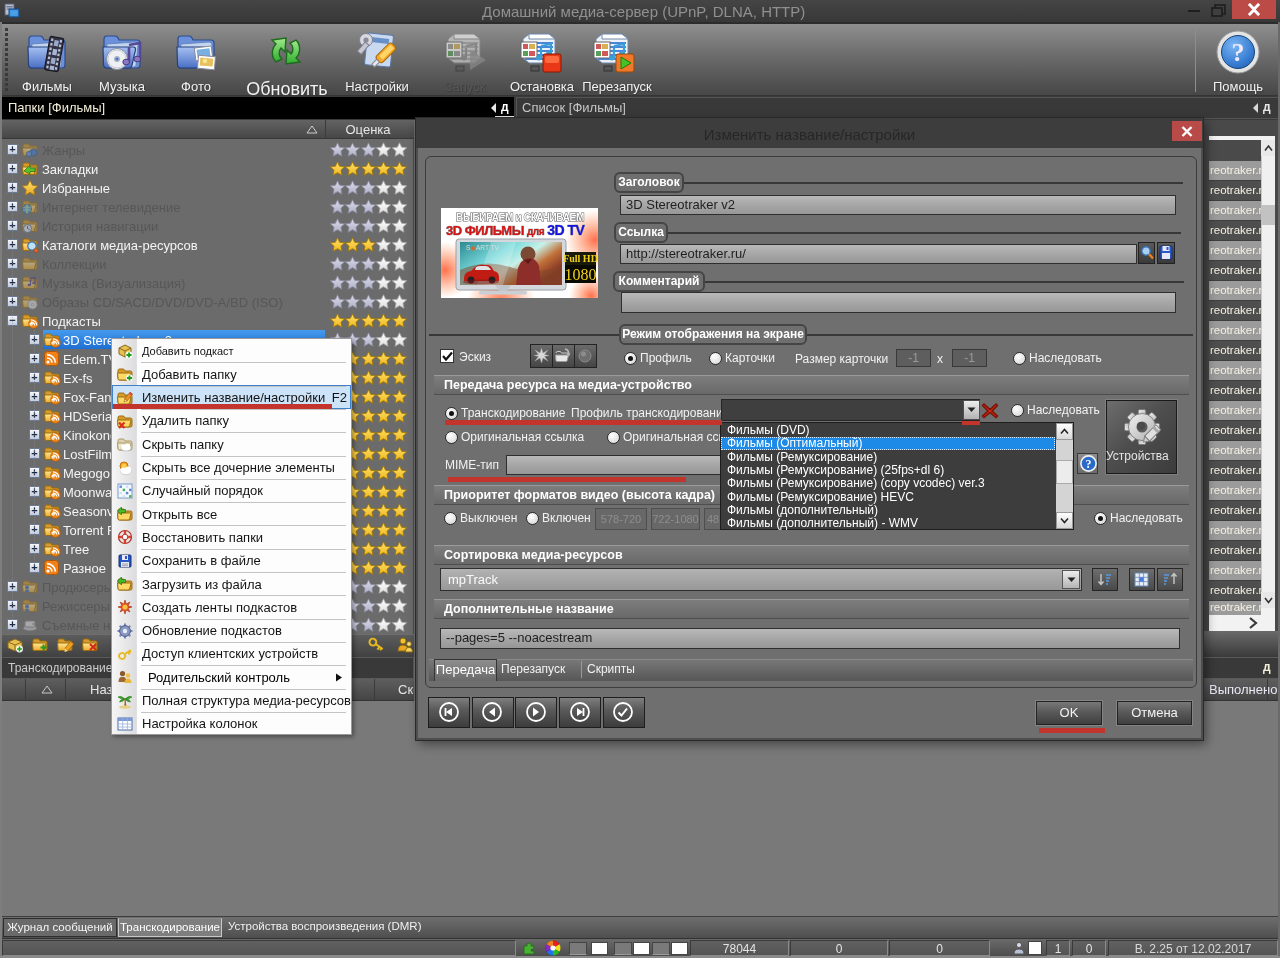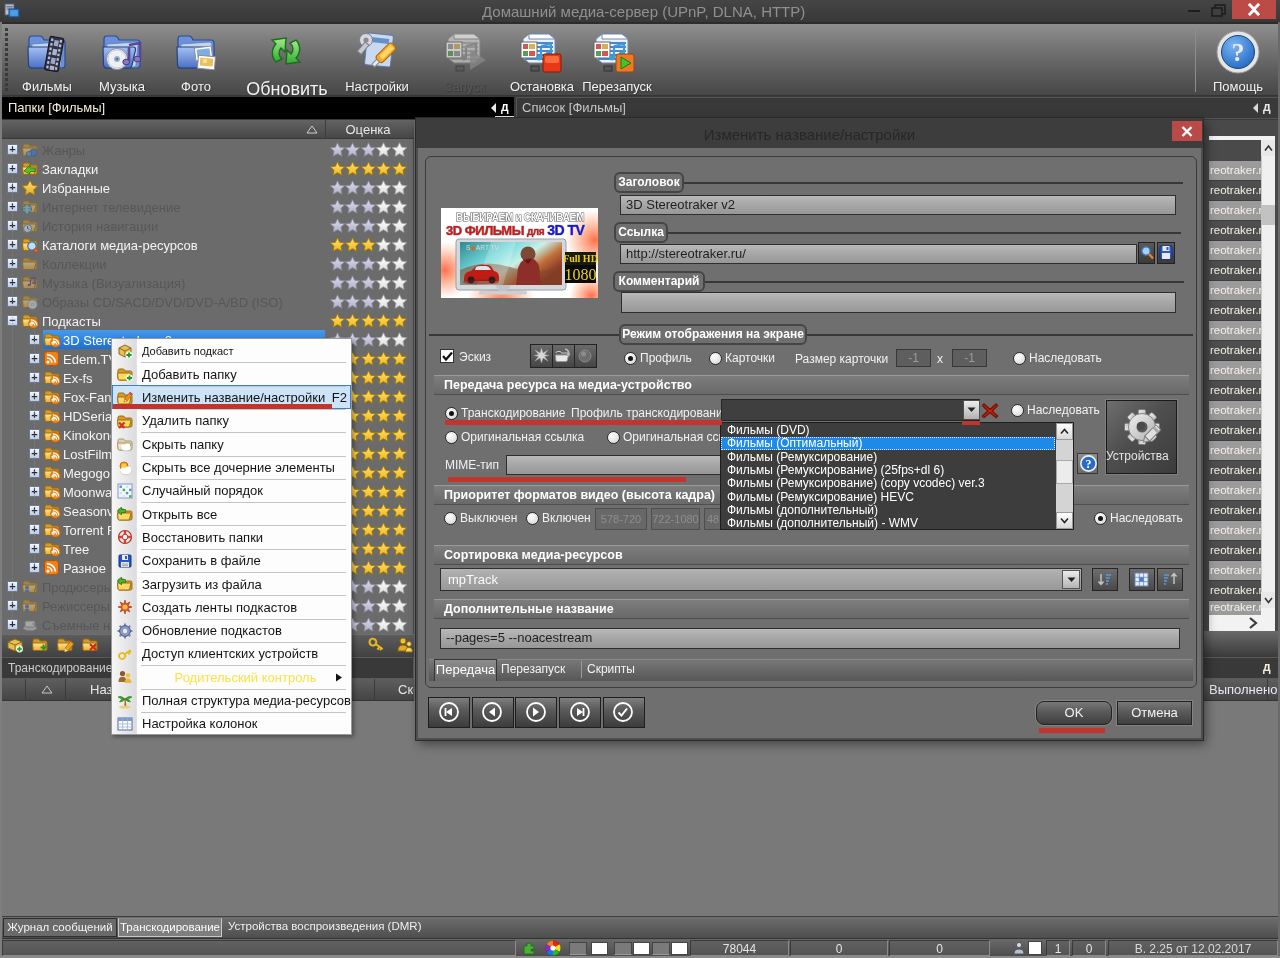--- a/index.html
+++ b/index.html
@@ -2089,21 +2089,21 @@
   </svg>
 <div style="left:141px;top:618.6px;width:205px;height:1px;background:#c4c4c4;"></div>
 <div style="left:142px;top:642.4000000000001px;width:207px;height:23px;color:#141414;font-size:13px;line-height:23px;white-space:nowrap;">Доступ клиентских устройств</div>
 <svg style="left:117px;top:645.9000000000001px" width="16" height="16">
     <g transform="rotate(-35 8 8)">
       <circle cx="4.5" cy="8" r="3" fill="none" stroke="#e8b820" stroke-width="1.8"></circle>
       <path d="M7.5 8 L15 8 M11.5 8 L11.5 11 M13.5 8 L13.5 10.2" stroke="#e8b820" stroke-width="1.8"></path>
     </g>
   </svg>
 <div style="left:141px;top:641.9000000000001px;width:205px;height:1px;background:#c4c4c4;"></div>
-<div style="left:142px;top:665.7px;width:207px;height:23px;color:#fde047;font-size:13px;line-height:23px;white-space:nowrap;text-align:center;">Родительский контроль</div>
+<div style="left:148px;top:665.7px;width:207px;height:23px;color:#000000;font-size:13px;line-height:23px;white-space:nowrap;">Родительский контроль</div>
 <svg style="left:117px;top:669.2px" width="16" height="16">
     <circle cx="5.5" cy="4.5" r="2.6" fill="#8a5a28"></circle>
     <path d="M1.5 13 Q1.5 7.8 5.5 7.8 Q9.5 7.8 9.5 13 Z" fill="#9a6830"></path>
     <circle cx="11" cy="6.5" r="2.3" fill="#f0c048"></circle>
     <path d="M7.5 14 Q7.5 9.5 11 9.5 Q14.5 9.5 14.5 14 Z" fill="#e8b838"></path>
   </svg>
 <div style="left:141px;top:665.2px;width:205px;height:1px;background:#c4c4c4;"></div>
 <div style="left:142px;top:689.0px;width:207px;height:23px;color:#141414;font-size:13px;line-height:23px;white-space:nowrap;">Полная структура медиа-ресурсов</div>
 <svg style="left:117px;top:692.5px" width="16" height="16">
     <path d="M8 6 Q4 2 1 4 Q4 6.5 8 6 Q3.5 5.5 2.5 9 Q6 9 8 6 Q12 2 15 4 Q12 6.5 8 6 Q12.5 5.5 13.5 9 Q10 9 8 6" fill="#38a028" stroke="#1e7a14" stroke-width="0.5"></path>
@@ -2338,21 +2338,21 @@
 <svg style="left:569.6px;top:702px" width="20" height="20">
     <circle cx="10" cy="10" r="9" fill="none" stroke="#fff" stroke-width="1.8"></circle>
     <path d="M7 6 L13 10 L7 14 Z" fill="#fff"></path>
     <rect x="12.6" y="6" width="1.8" height="8" fill="#fff"></rect>
   </svg>
 <div style="left:602.8px;top:697px;width:42px;height:31px;background:linear-gradient(#7e7e7e,#5a5a5a 40%,#3c3c3c);border:1px solid #1e1e1e;"></div>
 <svg style="left:613.3px;top:702px" width="20" height="20">
     <circle cx="10" cy="10" r="9" fill="none" stroke="#fff" stroke-width="1.8"></circle>
     <path d="M5.5 10.5 L8.5 13.5 L14 6.5" stroke="#fff" stroke-width="2" fill="none"></path>
   </svg>
-<div class="btn" style="left:1036px;top:701px;width:76px;height:24px;line-height:22px;border-radius:8px;">OK</div>
+<div class="btn" style="left:1036px;top:701px;width:66px;height:24px;line-height:22px;">OK</div>
 <div class="btn" style="left:1117px;top:701px;width:75px;height:24px;line-height:22px;">Отмена</div>
 <div style="left:720px;top:422px;width:354px;height:108px;background:#3d3d3d;border:1px solid #1e1e1e;"></div>
 <div class="t" style="left:727px;top:424.0px;width:330px;height:13px;color:#fff;font-size:12px;line-height:13px;">Фильмы (DVD)</div>
 <div style="left:721px;top:436.8px;width:334px;height:13.3px;background:#1e8ae8;outline:1px dotted #d8ecff;outline-offset:-1px;"></div>
 <div class="t" style="left:727px;top:437.3px;width:330px;height:13px;color:#fff;font-size:12px;line-height:13px;">Фильмы (Оптимальный)</div>
 <div class="t" style="left:727px;top:450.6px;width:330px;height:13px;color:#fff;font-size:12px;line-height:13px;">Фильмы (Ремуксирование)</div>
 <div class="t" style="left:727px;top:463.9px;width:330px;height:13px;color:#fff;font-size:12px;line-height:13px;">Фильмы (Ремуксирование) (25fps+dl 6)</div>
 <div class="t" style="left:727px;top:477.2px;width:330px;height:13px;color:#fff;font-size:12px;line-height:13px;">Фильмы (Ремуксирование) (copy vcodec) ver.3</div>
 <div class="t" style="left:727px;top:490.5px;width:330px;height:13px;color:#fff;font-size:12px;line-height:13px;">Фильмы (Ремуксирование) HEVC</div>
 <div class="t" style="left:727px;top:503.8px;width:330px;height:13px;color:#fff;font-size:12px;line-height:13px;">Фильмы (дополнительный)</div>

